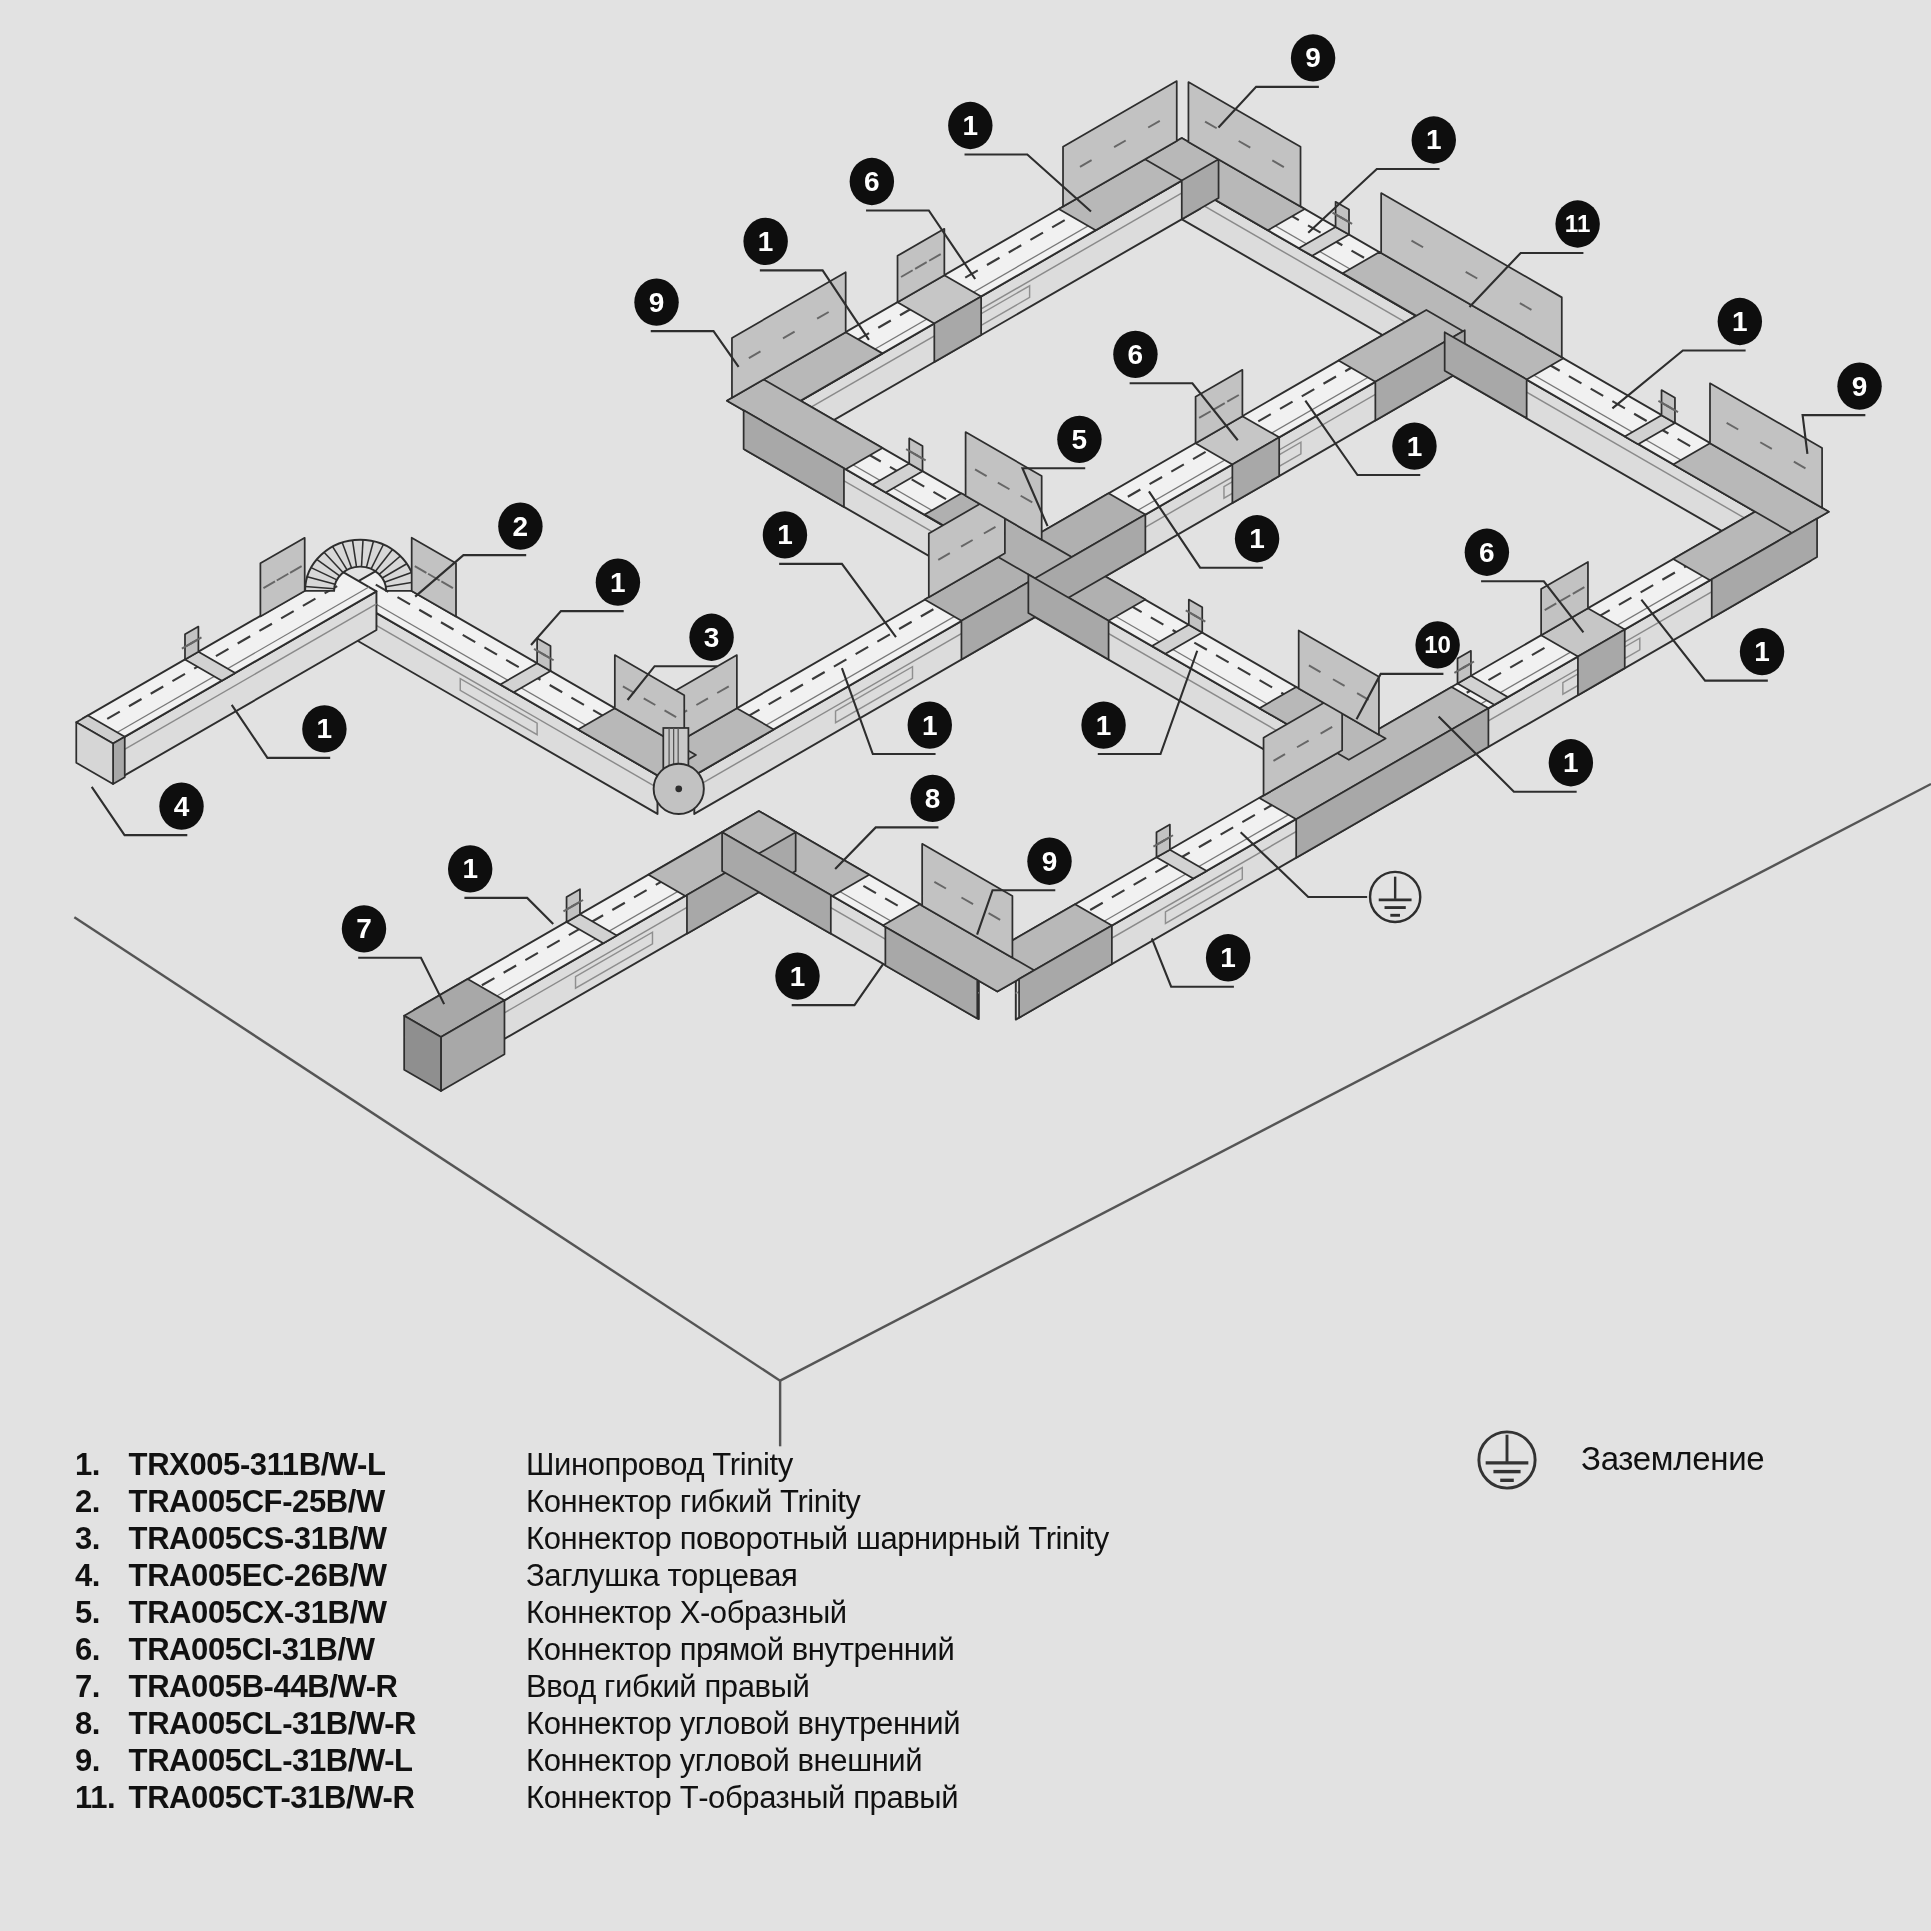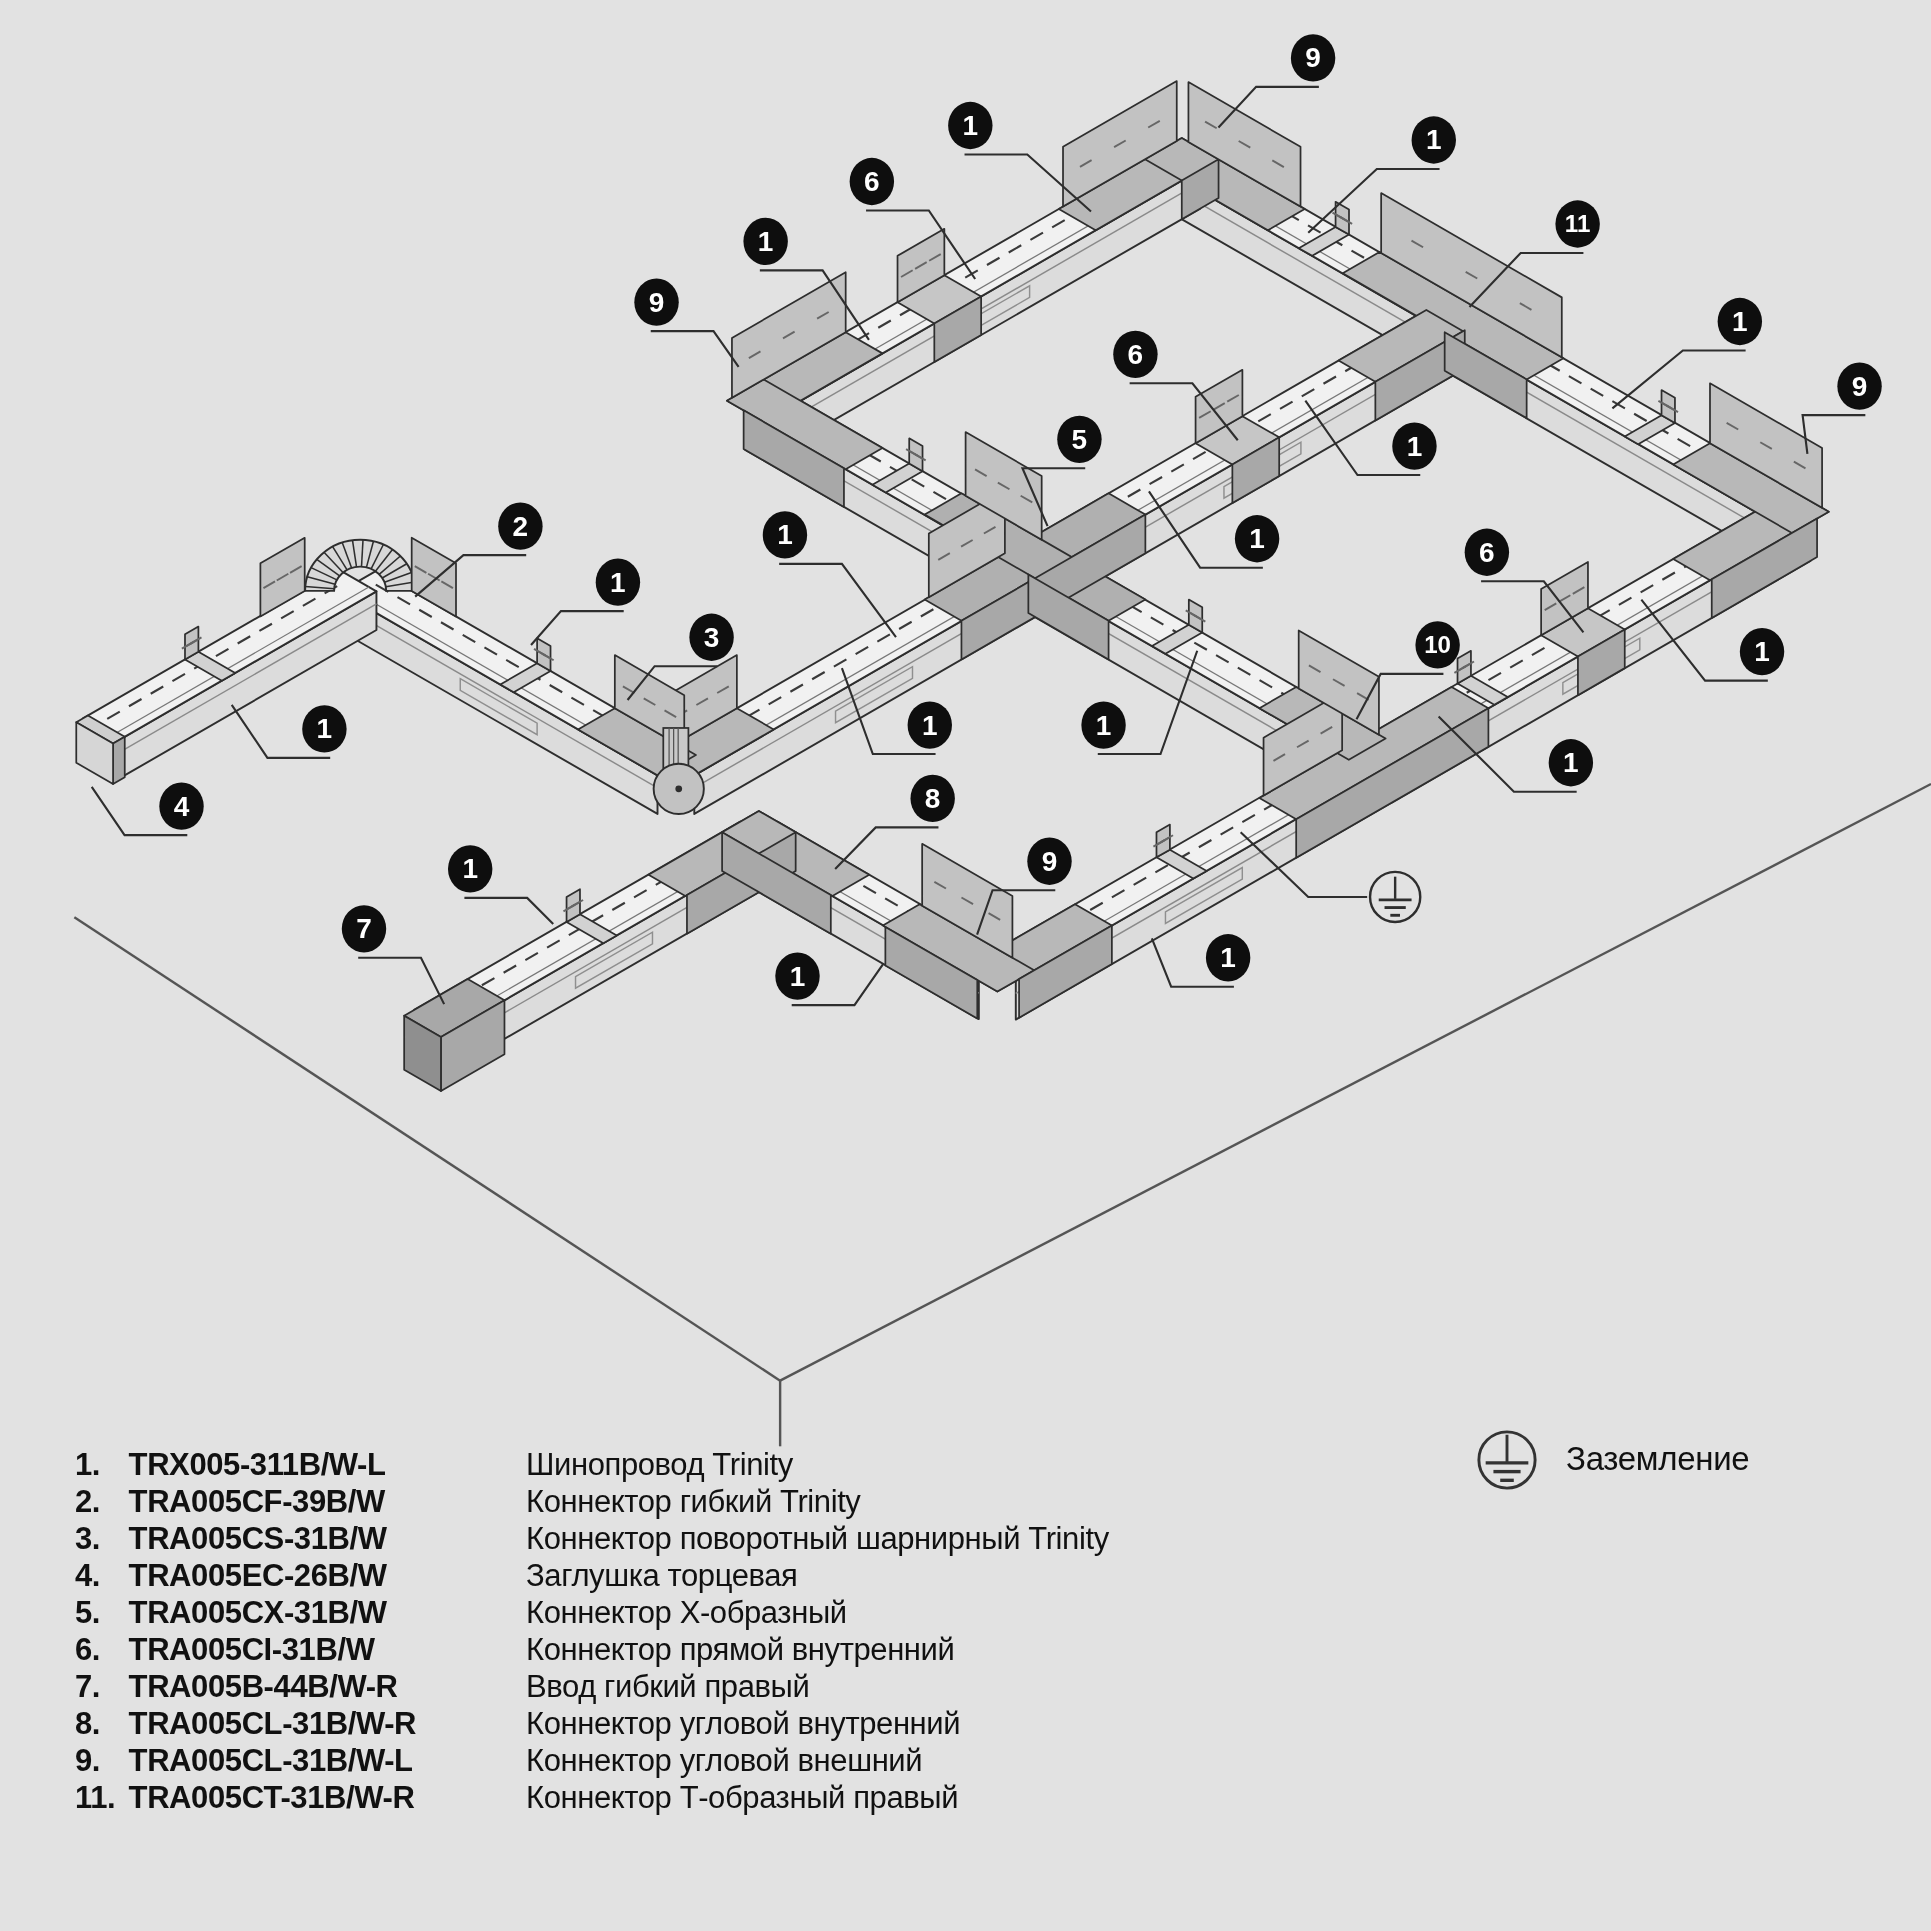--- a/index.html
+++ b/index.html
@@ -8,21 +8,21 @@
   #scene{position:absolute;left:0;top:0;}
   #legend{position:absolute;left:75px;top:1446px;width:1294px;color:#111;}
   .lrow{position:relative;height:37px;display:flex;align-items:center;
         font-size:31px;letter-spacing:-0.4px;white-space:nowrap;}
   .lnum{font-weight:700;min-width:42px;display:inline-block;}
   .lcode{font-weight:700;margin-left:11.6px;text-align:right;}
   .ldesc{position:absolute;left:451px;font-weight:400;}
   #ground-legend{position:absolute;left:1475px;top:1427px;display:flex;
         align-items:center;color:#111;}
   #ground-legend svg{display:block;}
-  .glabel{font-size:33px;font-weight:400;margin-left:27px;letter-spacing:-0.3px;}
+  .glabel{font-size:33px;font-weight:400;margin-left:42px;letter-spacing:-0.3px;}
 </style>
 </head>
 <body>
 
 <div class="stage">
   <svg id="scene" width="1931" height="1931" viewBox="0 0 2000 2000">
       <line x1="77" y1="950" x2="808" y2="1430" stroke="#555" stroke-width="2.5"></line>
       <line x1="808" y1="1430" x2="2000" y2="812" stroke="#555" stroke-width="2.5"></line>
       <line x1="808" y1="1430" x2="808" y2="1498" stroke="#555" stroke-width="2.5"></line>
       <polygon points="1204.9,176.0 1837.1,541.0 1837.1,581.0 1204.9,216.0" fill="#dcdcdc" stroke="#2e2e2e" stroke-width="2" stroke-linejoin="round"></polygon>
@@ -369,21 +369,21 @@
     </svg>
 
   <div id="legend">
       <div class="lrow">
         <span class="lnum">1.</span>
         <span class="lcode">TRX005-311B/W-L</span>
         <span class="ldesc">Шинопровод Trinity</span>
       </div>
       <div class="lrow">
         <span class="lnum">2.</span>
-        <span class="lcode">TRA005CF-39B/W</span>
+        <span class="lcode">TRA005CF-25B/W</span>
         <span class="ldesc">Коннектор гибкий Trinity</span>
       </div>
       <div class="lrow">
         <span class="lnum">3.</span>
         <span class="lcode">TRA005CS-31B/W</span>
         <span class="ldesc">Коннектор поворотный шарнирный Trinity</span>
       </div>
       <div class="lrow">
         <span class="lnum">4.</span>
         <span class="lcode">TRA005EC-26B/W</span>

